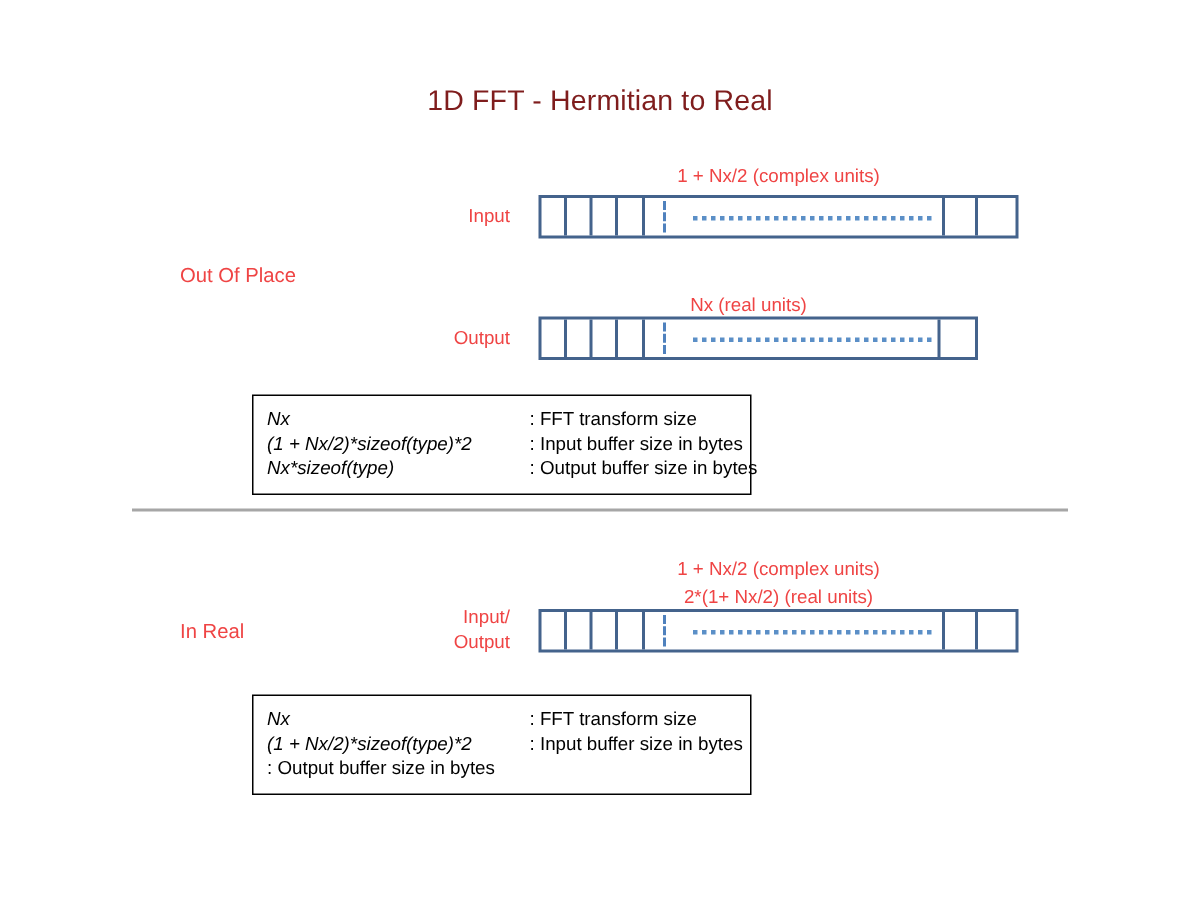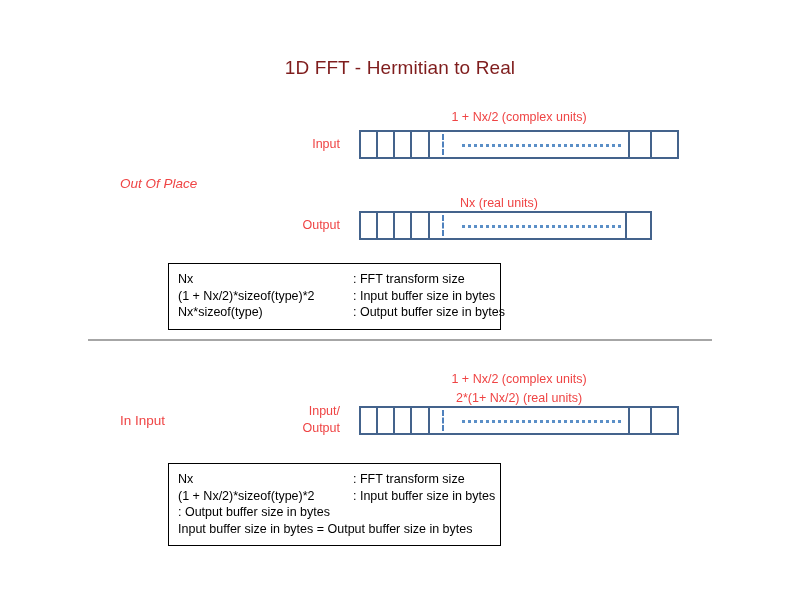--- a/index.html
+++ b/index.html
@@ -93,34 +93,35 @@
   }
   .legend-row {
     display: flex;
     font-size: 12.5px;
     line-height: 16.5px;
     white-space: nowrap;
   }
   .legend-term {
     width: 175px;
     flex: 0 0 175px;
+    font-style: italic;
   }
   .legend-desc {
     flex: 1 1 auto;
   }
   .legend-row.full {
     display: block;
   }
 </style>
 </head>
 <body>
 
 <div id="slide-title">1D FFT - Hermitian to Real</div>
 
-<div class="label" style="left:120px; top:176px; font-size:13.5px;font-style:italic;">Out Of Place</div>
+<div class="label" style="left:120px; top:176px; font-size:13.5px;">Out Of Place</div>
 
 <div class="label center" style="left:349px; top:110px; width:340px;">1 + Nx/2 (complex units)</div>
 
 <div class="label right" style="left:230px; top:137px; width:110px;">Input</div>
 
 <div class="bar" style="left:359px; top:130px; width:320px;">
   <div class="divider" style="left:15px;"></div>
   <div class="divider" style="left:32px;"></div>
   <div class="divider" style="left:49px;"></div>
   <div class="divider" style="left:67px;"></div>
@@ -154,21 +155,21 @@
     <span class="legend-desc">: Input buffer size in bytes</span>
   </div>
   <div class="legend-row">
     <span class="legend-term">Nx*sizeof(type)</span>
     <span class="legend-desc">: Output buffer size in bytes</span>
   </div>
 </div>
 
 <div id="section-divider"></div>
 
-<div class="label" style="left:120px; top:413px; font-size:13.5px;">In Input</div>
+<div class="label" style="left:120px; top:413px; font-size:13.5px;">In Real</div>
 
 <div class="label center" style="left:359px; top:372px; width:320px;">1 + Nx/2 (complex units)</div>
 <div class="label center" style="left:359px; top:391px; width:320px;">2*(1+ Nx/2) (real units)</div>
 
 <div class="label right" style="left:230px; top:404px; width:110px;">Input/</div>
 <div class="label right" style="left:230px; top:421px; width:110px;">Output</div>
 
 <div class="bar" style="left:359px; top:406px; width:320px;">
   <div class="divider" style="left:15px;"></div>
   <div class="divider" style="left:32px;"></div>
@@ -185,14 +186,13 @@
     <span class="legend-term">Nx</span>
     <span class="legend-desc">: FFT transform size</span>
   </div>
   <div class="legend-row">
     <span class="legend-term">(1 + Nx/2)*sizeof(type)*2</span>
     <span class="legend-desc">: Input buffer size in bytes</span>
   </div>
   <div class="legend-row">
     <span class="legend-desc">: Output buffer size in bytes</span>
   </div>
-  <div class="legend-row full">Input buffer size in bytes = Output buffer size in bytes</div>
 </div>
 
 </body></html>

